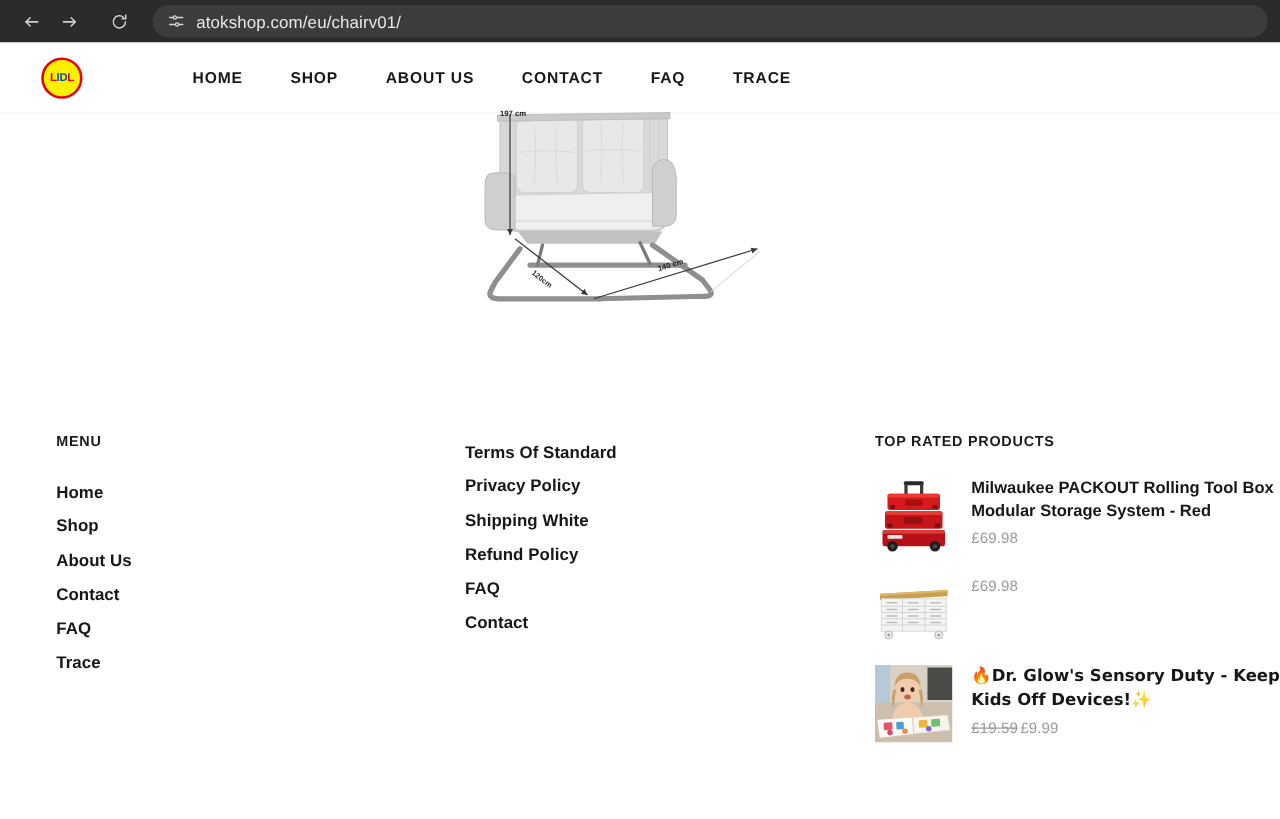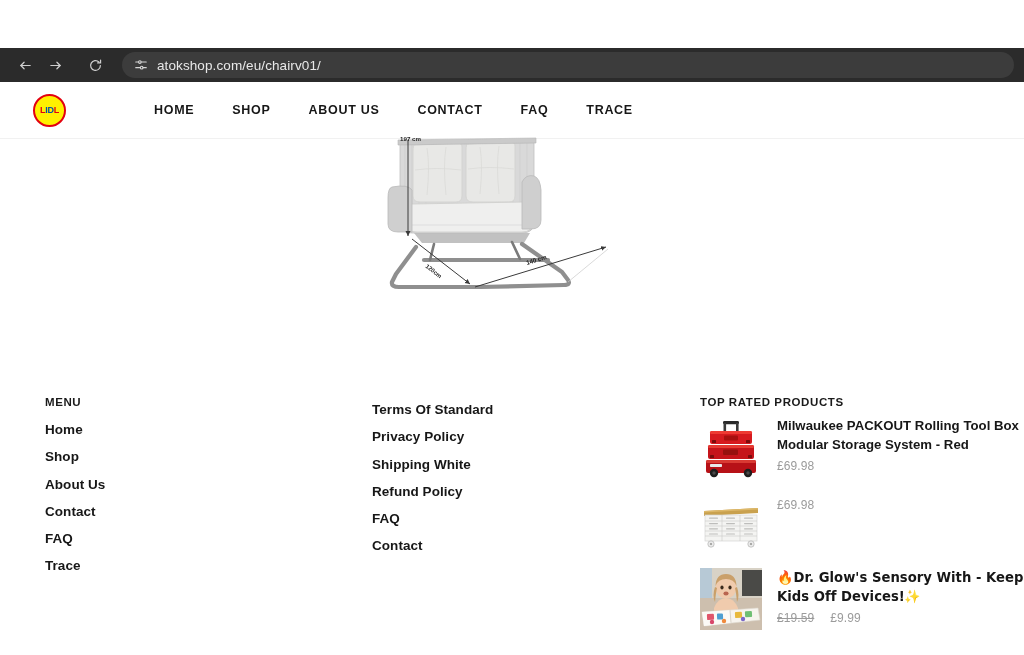--- a/index.html
+++ b/index.html
@@ -11,21 +11,20 @@
     -webkit-font-smoothing:antialiased;
   }
 
   
   .browser-bar{
     height:34px; width:1024px;
     background:#2b2b2b;
     display:flex; align-items:center;
     padding:0 10px;
     gap:0;
-    margin-top:48px;
   }
   .nav-btn{
     width:30px; height:26px;
     display:flex; align-items:center; justify-content:center;
     color:#cfcfcf;
     border-radius:4px;
     flex:0 0 auto;
   }
   .nav-btn svg{ display:block; }
   .omnibox{
@@ -129,21 +128,21 @@
   }
   .col-menu{ width:327px; flex:0 0 327px; }
   .col-policy{ width:328px; flex:0 0 328px; }
   .col-top{ width:auto; flex:1 1 auto; }
 
   .col-title{
     font-size:11.5px;
     font-weight:bold;
     letter-spacing:0.6px;
     color:#1a1a1a;
-    margin-bottom:8px;
+    margin-bottom:20px;
     text-transform:uppercase;
   }
   .link-list{ list-style:none; }
   .link-list li{ margin-bottom:0; }
   .link-list a{
     display:block;
     font-size:13.5px;
     font-weight:bold;
     color:#171717;
     text-decoration:none;
@@ -174,21 +173,21 @@
     color:#171717;
     letter-spacing:0.02px;
   }
   .prod-price{
     font-size:12px;
     color:#9b9b9b;
     margin-top:5px;
     letter-spacing:0.1px;
   }
   .prod-price .old{ text-decoration:line-through; }
-  .prod-price .new{ margin-left:16px; }
+  .prod-price .new{ margin-left:2px; }
   .emoji{ font-family:"DejaVu Sans", sans-serif; }
 </style>
 </head>
 <body>
 
 <div class="browser-bar">
   <div class="nav-btn">
     <span>
       <svg width="15" height="15" viewBox="0 0 16 16" fill="none" stroke="#cfcfcf" stroke-width="1.3" stroke-linecap="round" stroke-linejoin="round">
         <path d="M13 8H3"></path>
@@ -503,21 +502,21 @@
               <rect x="45" y="43.2" width="7" height="6" rx="1" fill="#6fbf73" transform="rotate(-3 48 46)"></rect>
               <circle cx="12" cy="54" r="2.2" fill="#d8476a"></circle>
               <circle cx="24" cy="53" r="2.2" fill="#f08a3c"></circle>
               <circle cx="43" cy="51" r="2.2" fill="#7b68c9"></circle>
             </g>
 
             <path d="M30,42.2 L31,54.8" stroke="#cfc9bd" stroke-width="0.8"></path>
           </svg>
         </div>
         <div class="prod-info">
-          <div class="prod-title emoji">🔥Dr. Glow's Sensory With - Keep Kids Off Devices!✨</div>
+          <div class="prod-title emoji">🔥Dr. Glow's Sensory Duty - Keep Kids Off Devices!✨</div>
           <div class="prod-price">
             <span class="old">£19.59</span><span class="new">£9.99</span>
           </div>
         </div>
       </div>
 
     </div>
   </div>
 </footer>
 

